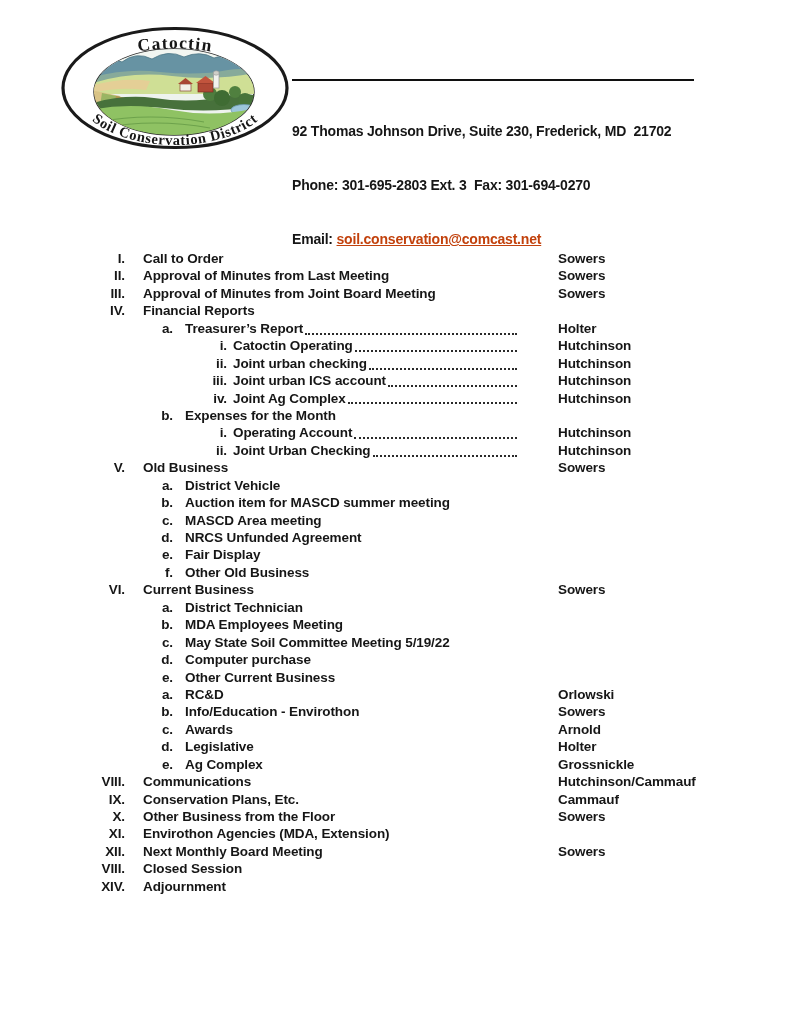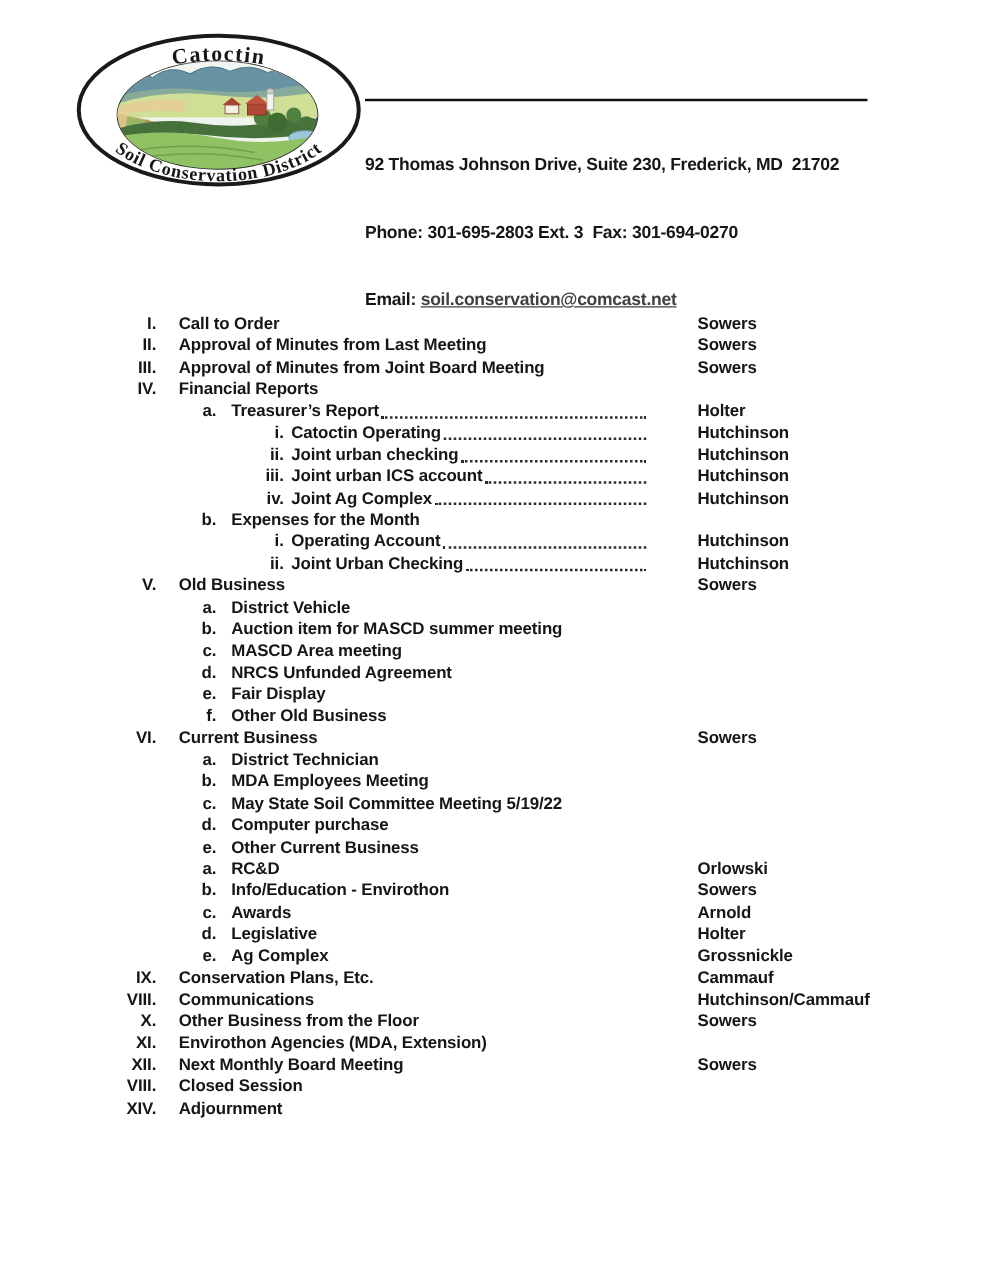--- a/index.html
+++ b/index.html
@@ -15,21 +15,21 @@
   .logo{position:absolute;left:60px;top:26px;width:232px;height:128px;}
   .logo svg{display:block;width:100%;height:100%;}
   
   .contact{
     position:absolute;left:292px;top:79px;width:402px;
     border-top:2.5px solid #101010;
     padding-top:5px;
     font-size:14px;line-height:18px;font-weight:600;
     letter-spacing:-0.2px;white-space:pre;
   }
-  .contact a{color:#404040;text-decoration:underline;margin-top:36px;}
+  .contact a{color:#c2410c;text-decoration:underline;margin-top:36px;}
   
   .title-block{position:absolute;left:0;top:155px;width:791px;text-align:center;}
   .doc-title{font-size:31px;line-height:38px;font-weight:600;letter-spacing:0.2px;}
   .subtitle{font-size:14px;line-height:17.5px;font-weight:600;letter-spacing:-0.1px;}
   
   .agenda{position:absolute;left:85px;top:251px;width:626px;}
   .row{
     display:flex;align-items:baseline;height:17.45px;
     font-size:13.5px;font-weight:600;letter-spacing:-0.1px;white-space:nowrap;
   }
@@ -294,32 +294,32 @@
         <span class="spacer"></span>
         <span class="name">Holter</span>
       </div>
       <div class="row lvl1">
         <span class="marker">e.</span>
         <span class="itext">Ag Complex</span>
         <span class="spacer"></span>
         <span class="name">Grossnickle</span>
       </div>
       <div class="row lvl0">
+        <span class="marker">VIII.</span>
+        <span class="itext">Communications</span>
+        <span class="spacer"></span>
+        <span class="name">Hutchinson/Cammauf</span>
+      </div>
+      <div class="row lvl0">
         <span class="marker">IX.</span>
         <span class="itext">Conservation Plans, Etc.</span>
         <span class="spacer"></span>
         <span class="name">Cammauf</span>
       </div>
       <div class="row lvl0">
-        <span class="marker">VIII.</span>
-        <span class="itext">Communications</span>
-        <span class="spacer"></span>
-        <span class="name">Hutchinson/Cammauf</span>
-      </div>
-      <div class="row lvl0">
         <span class="marker">X.</span>
         <span class="itext">Other Business from the Floor</span>
         <span class="spacer"></span>
         <span class="name">Sowers</span>
       </div>
       <div class="row lvl0">
         <span class="marker">XI.</span>
         <span class="itext">Envirothon Agencies (MDA, Extension)</span>
         <span class="spacer"></span>
         <span class="name"></span>

